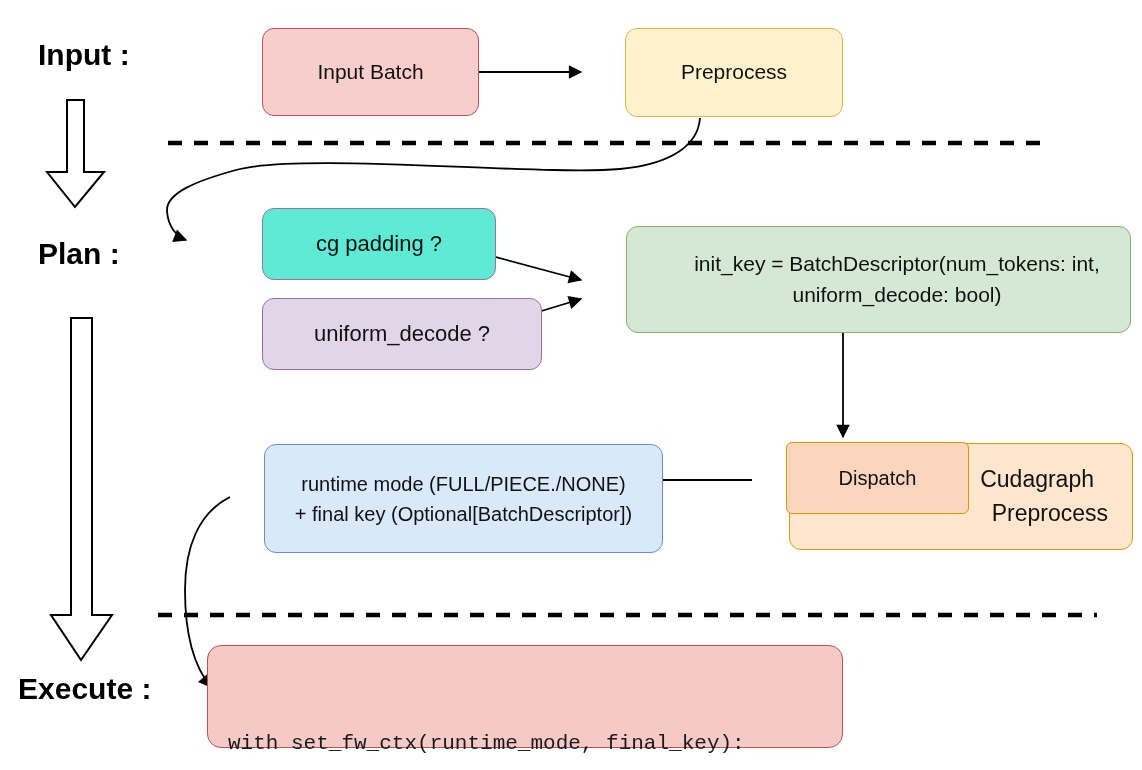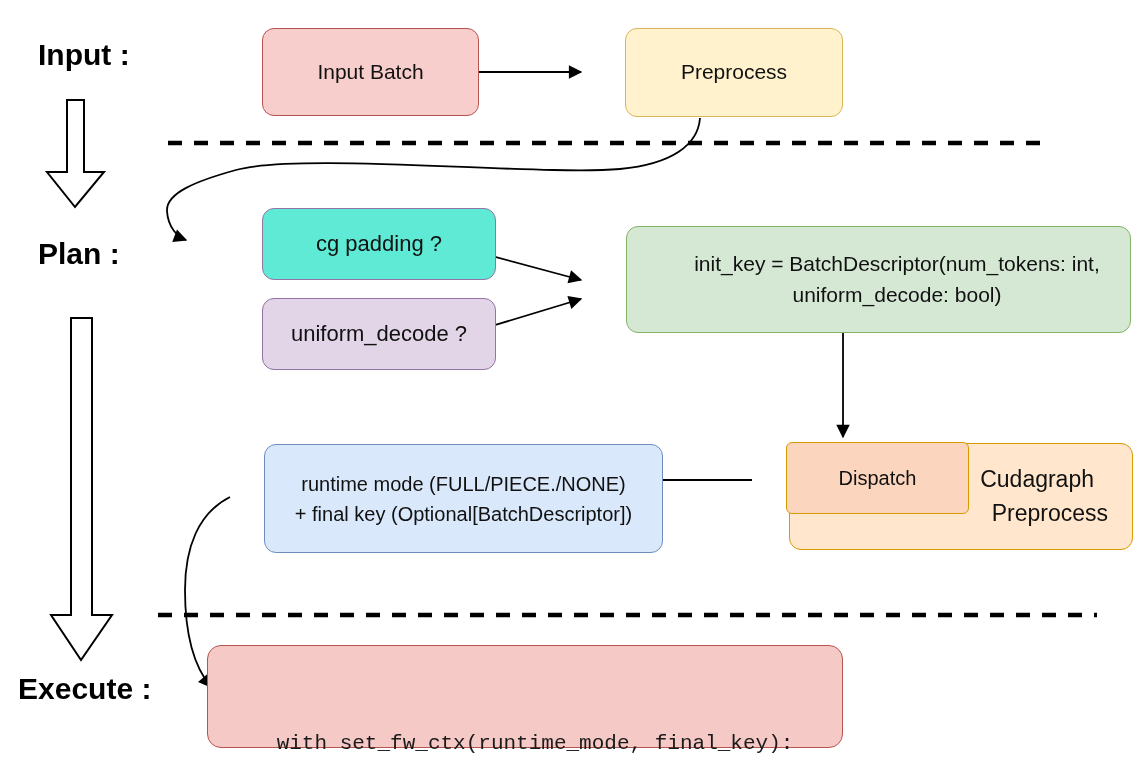--- a/index.html
+++ b/index.html
@@ -37,21 +37,20 @@
     position:absolute;
     border:1.8px solid #b85450;
     border-radius:14px;
     box-sizing:border-box;
     font-family:"Liberation Mono","DejaVu Sans Mono",monospace;
     font-size:21px;
     line-height:31px;
     color:#1a1a1a;
     padding:20px 0 0 20px;
     white-space:pre;
-    text-align:center;
   }
 </style>
 </head>
 <body>
 
 <div id="canvas">
 
   <svg id="svg-layer" viewBox="0 0 1142 770">
     <defs>
       <marker id="arrow" viewBox="0 0 12 12" refX="10" refY="6" markerWidth="9" markerHeight="9" orient="auto-start-reverse">
@@ -83,21 +82,21 @@
   </div>
 
   <div class="node" style="left: 589px; top: 28px; width: 218px; height: 89px; font-size: 21px; background-color: rgb(255, 242, 204); border-color: rgb(214, 182, 86);">
     <span class="ln">Preprocess</span>
   </div>
 
   <div class="node" style="left: 226px; top: 208px; width: 234px; height: 72px; font-size: 22px; background-color: #5eead4; border-color: rgb(150, 115, 166);">
     <span class="ln">cg padding ?</span>
   </div>
 
-  <div class="node" style="left: 226px; top: 298px; width: 234px; height: 72px; font-size: 22px; background-color: rgb(225, 213, 231); border-color: rgb(150, 115, 166);">
+  <div class="node" style="left: 226px; top: 298px; width: 280px; height: 72px; font-size: 22px; background-color: rgb(225, 213, 231); border-color: rgb(150, 115, 166);">
     <span class="ln">uniform_decode ?</span>
   </div>
 
   <div class="node" style="left: 590px; top: 226px; width: 505px; height: 107px; font-size: 21px; line-height: 1.45; background-color: rgb(213, 232, 212); border-color: rgb(130, 179, 102); padding-left: 37px;">
     <span class="ln">init_key = BatchDescriptor(num_tokens: int,</span>
     <span class="ln">uniform_decode: bool)</span>
   </div>
 
   <div class="node" style="left: 753px; top: 443px; width: 344px; height: 107px; font-size: 23px; align-items: flex-end; padding-right: 24px; line-height: 1.45; background-color: rgb(255, 230, 204); border-color: rgb(215, 155, 0);">
     <span class="ln" style="margin-right:14px;">Cudagraph</span>

